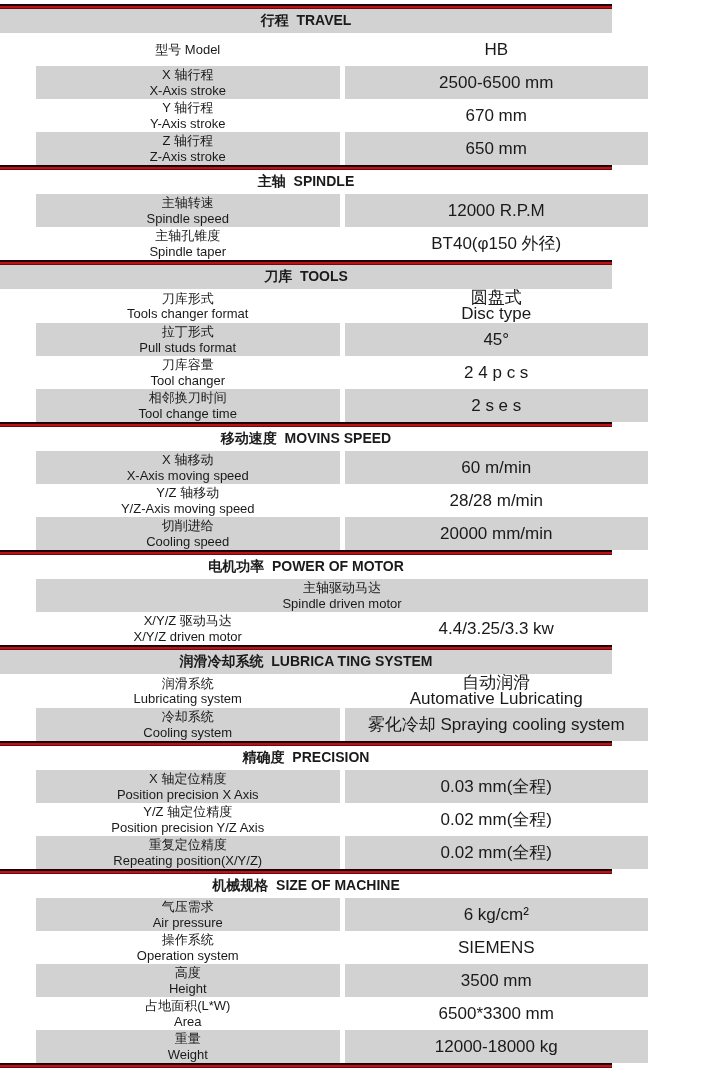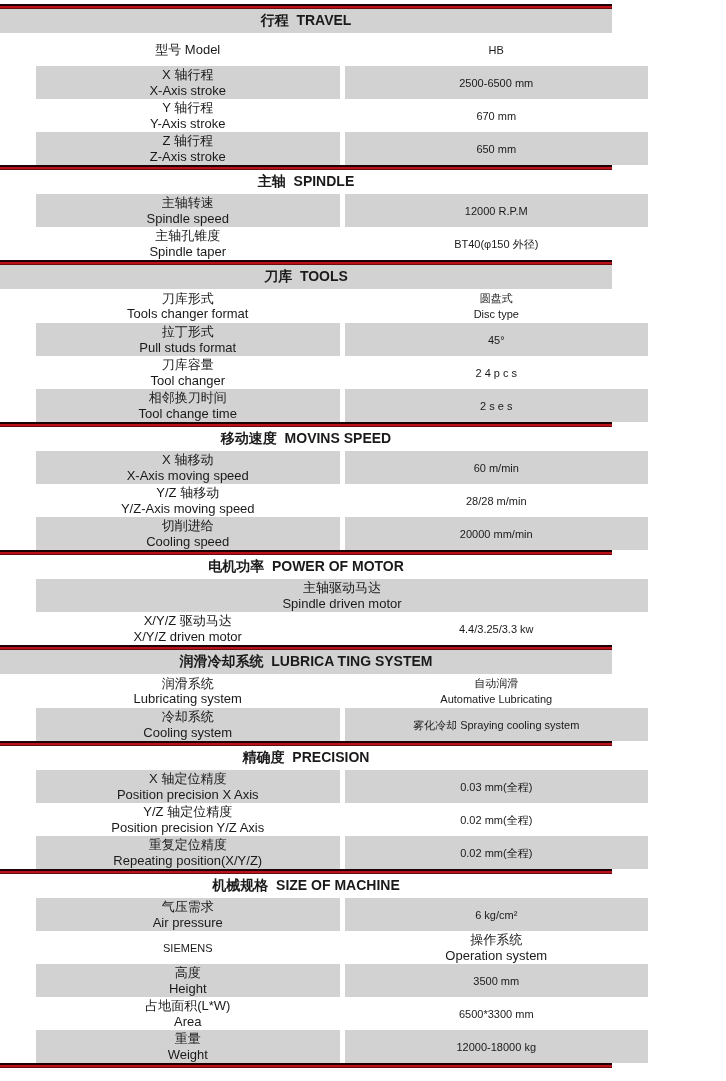--- a/index.html
+++ b/index.html
@@ -59,21 +59,21 @@
     padding: 1px 6px;
   }
   .row.gray .cell { background: var(--gray); }
   .row.white .cell { background: var(--bg); }
   .cell div {
     font-size: 13px;
     line-height: 15.5px;
     white-space: pre-wrap;
   }
   .cell.value div {
-    font-size: 11px;
+    font-size: 17px;
     line-height: 16px;
     text-align: right;
   }
 </style>
 </head>
 <body>
 
 <div class="sheet">
   <div class="redbar"></div>
   <div id="table-root">
@@ -324,27 +324,27 @@
     <div class="cell label">
               <div>气压需求</div>
               <div>Air pressure</div>
             </div>
     <div class="cell value">
               <div>6 kg/cm²</div>
             </div>
   </div>
 
   <div class="row white">
-    <div class="cell value">
-              <div>SIEMENS</div>
-            </div>
     <div class="cell label">
               <div>操作系统</div>
               <div>Operation system</div>
             </div>
+    <div class="cell value">
+              <div>SIEMENS</div>
+            </div>
   </div>
 
   <div class="row gray">
     <div class="cell label">
               <div>高度</div>
               <div>Height</div>
             </div>
     <div class="cell value">
               <div>3500 mm</div>
             </div>

